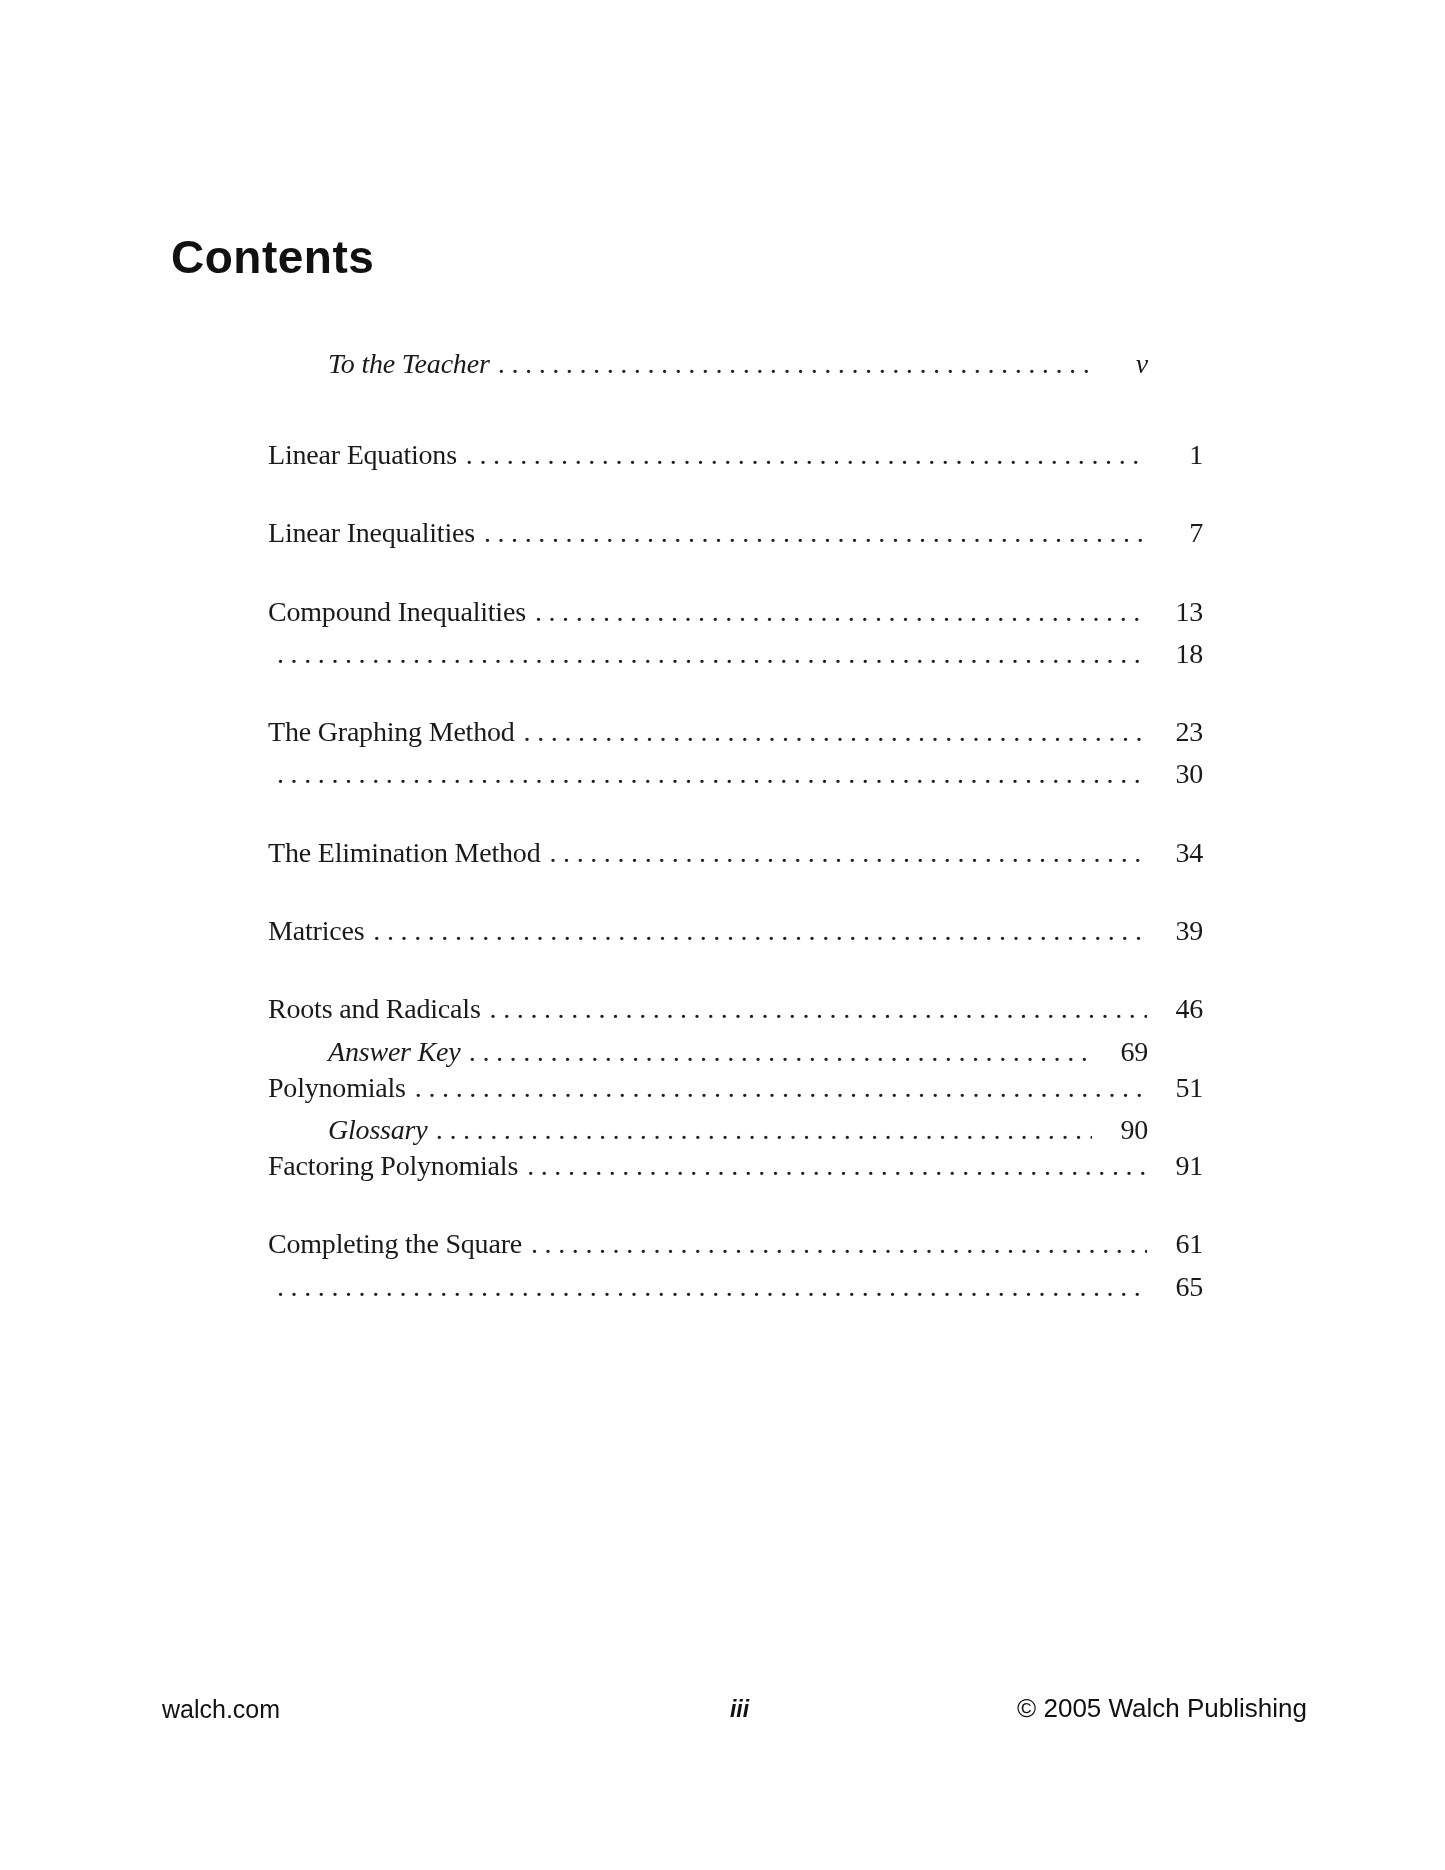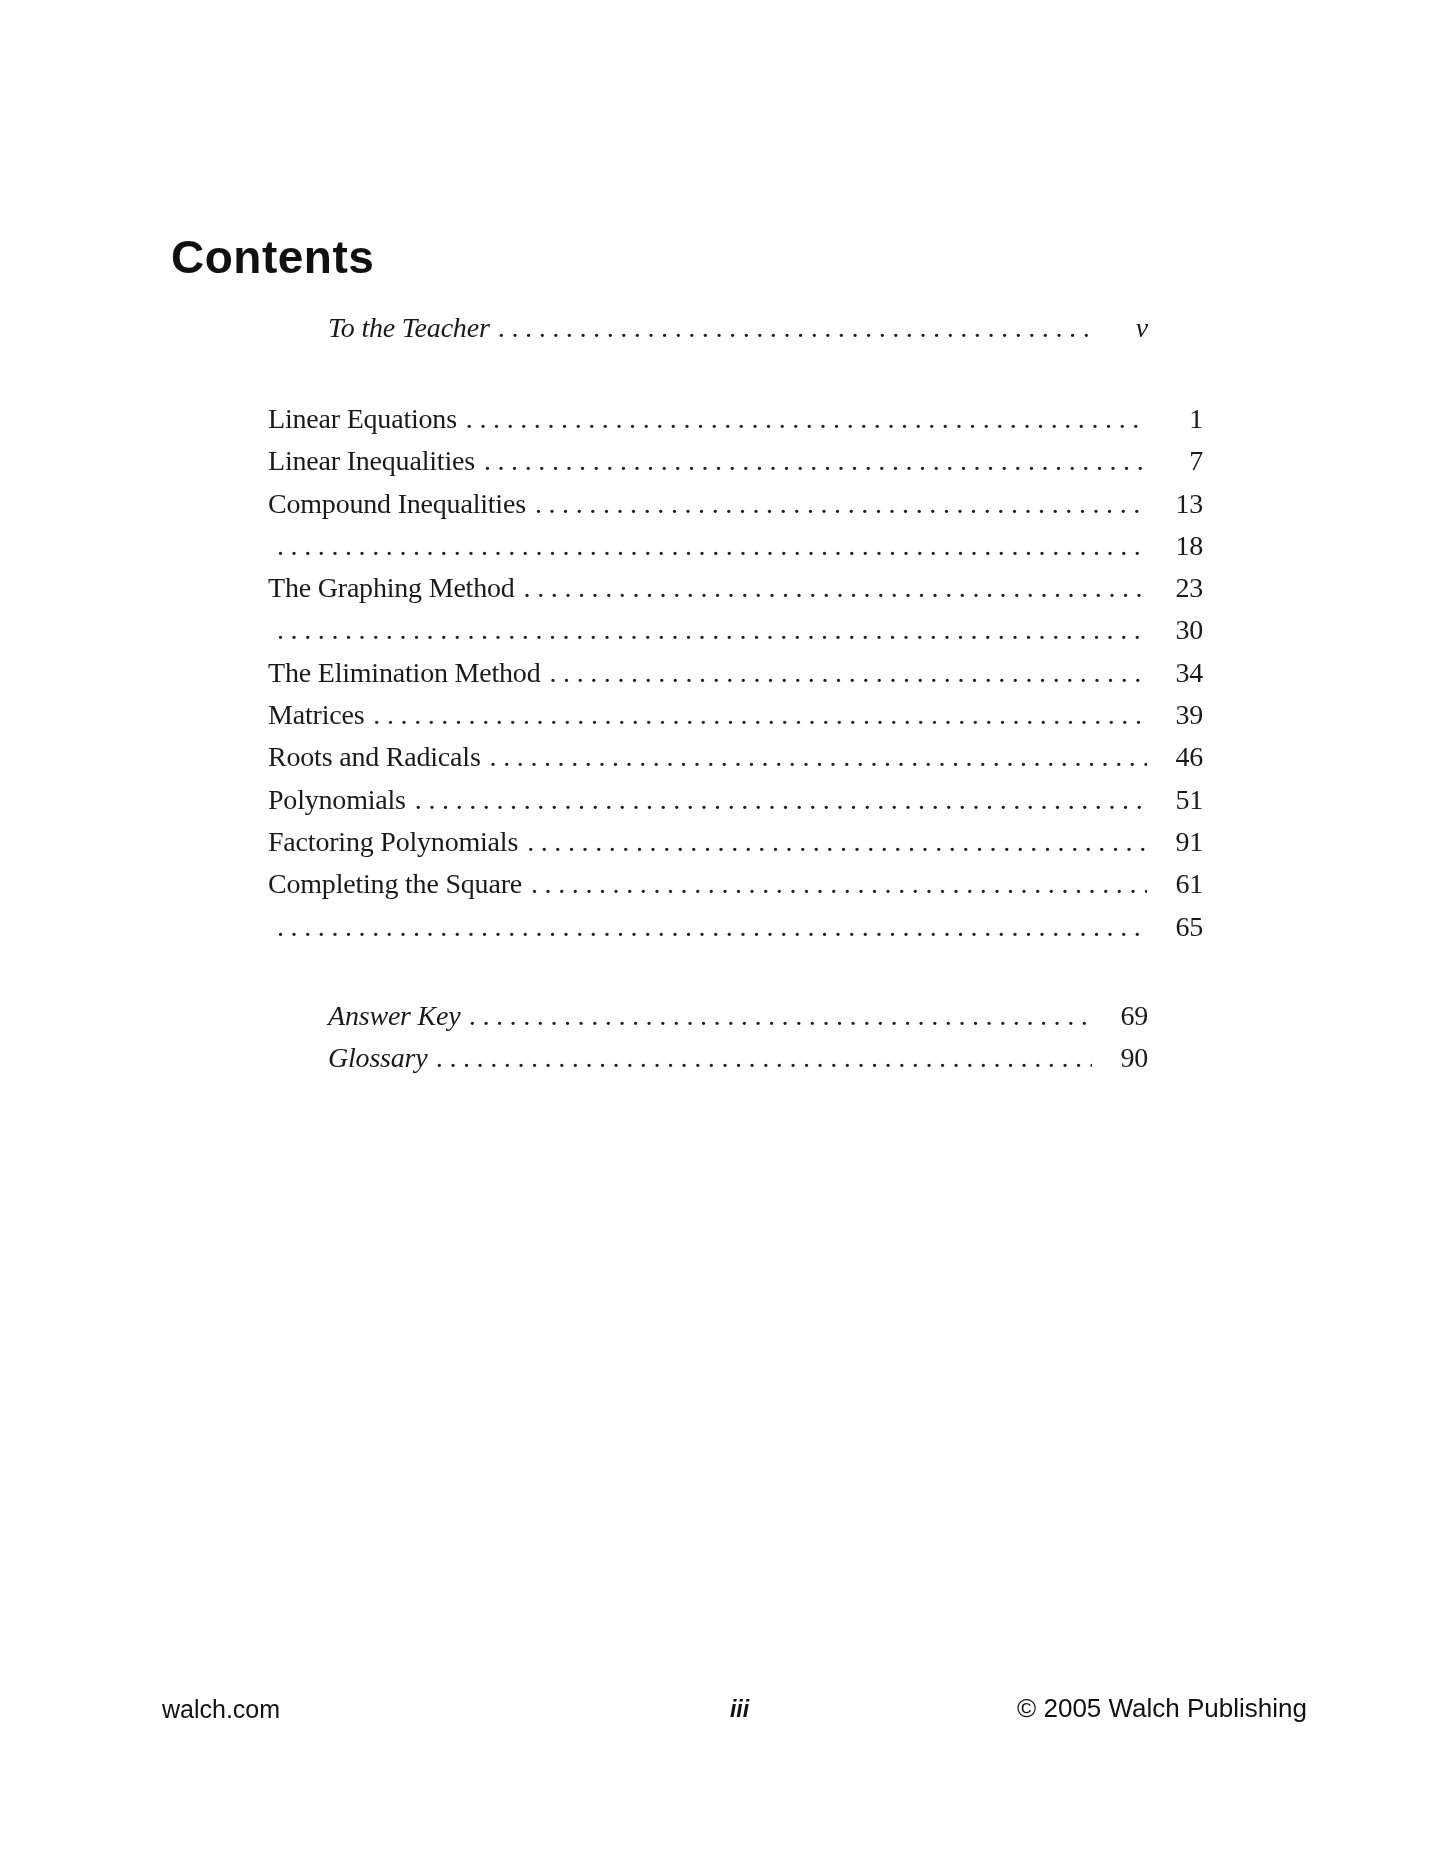--- a/index.html
+++ b/index.html
@@ -33,20 +33,21 @@
     align-items: baseline;
     font-family: "Liberation Serif", serif;
     font-size: 28px;
     line-height: 42.3px;
     color: #1a1a1a;
     letter-spacing: -0.2px;
   }
   .toc-label {
     white-space: nowrap;
     flex: none;
+    margin-top: 36px;
   }
   .leader {
     flex: 1 1 auto;
     overflow: hidden;
     white-space: nowrap;
     margin: 0 10px 0 9px;
     color: #1c1c1c;
   }
   .pagenum {
     flex: none;

